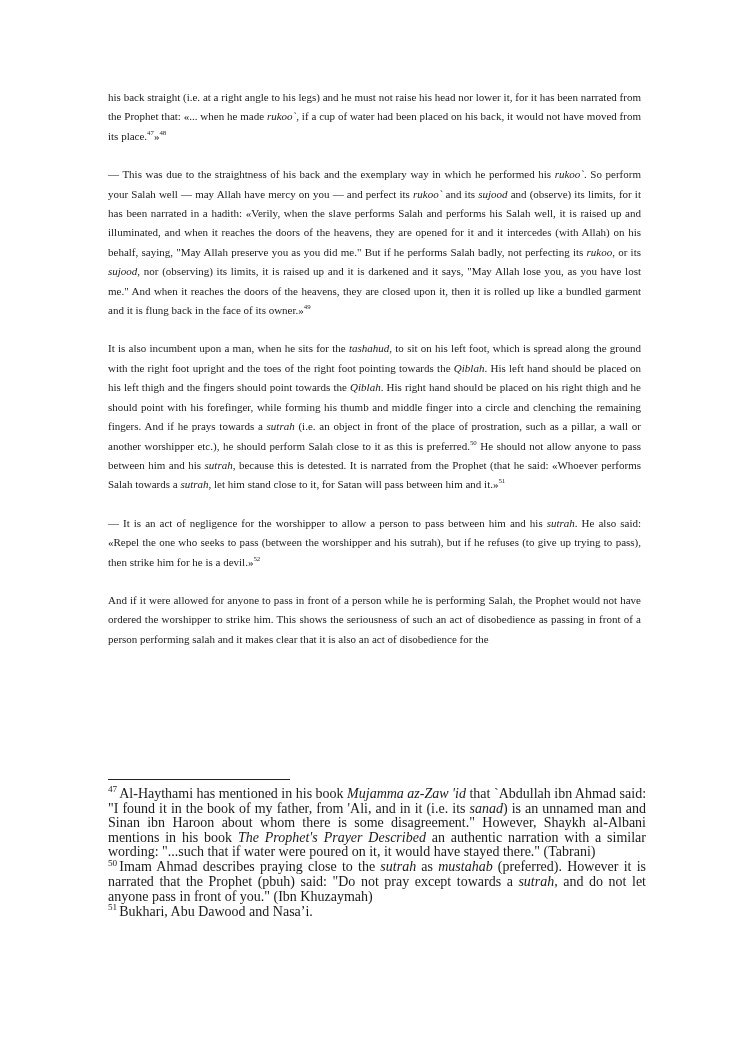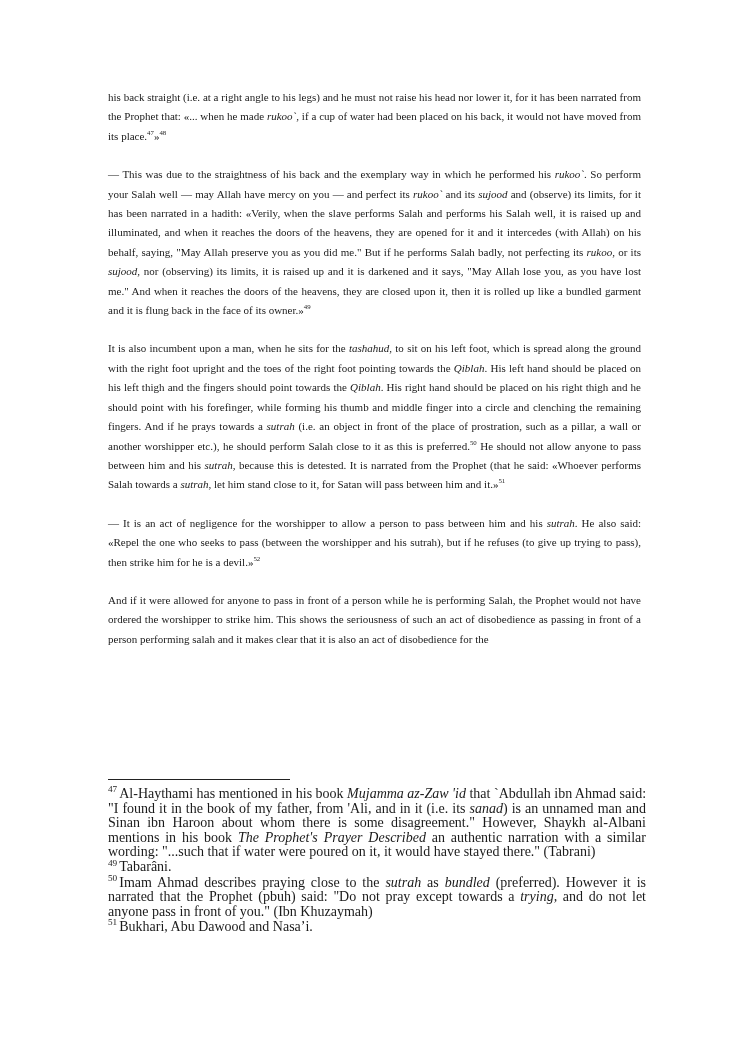--- a/index.html
+++ b/index.html
@@ -81,19 +81,18 @@
         <p>It is also incumbent upon a man, when he sits for the <i>tashahud</i>, to sit on his left foot, which is spread along the ground with the right foot upright and the toes of the right foot pointing towards the <i>Qiblah</i>. His left hand should be placed on his left thigh and the fingers should point towards the <i>Qiblah</i>. His right hand should be placed on his right thigh and he should point with his forefinger, while forming his thumb and middle finger into a circle and clenching the remaining fingers. And if he prays towards a <i>sutrah</i> (i.e. an object in front of the place of prostration, such as a pillar, a wall or another worshipper etc.), he should perform Salah close to it as this is preferred.<sup>50</sup> He should not allow anyone to pass between him and his <i>sutrah</i>, because this is detested. It is narrated from the Prophet (that he said: «Whoever performs Salah towards a <i>sutrah</i>, let him stand close to it, for Satan will pass between him and it.»<sup>51</sup></p>
         <p>— It is an act of negligence for the worshipper to allow a person to pass between him and his <i>sutrah</i>. He also said: «Repel the one who seeks to pass (between the worshipper and his sutrah), but if he refuses (to give up trying to pass), then strike him for he is a devil.»<sup>52</sup></p>
         <p>And if it were allowed for anyone to pass in front of a person while he is performing Salah, the Prophet would not have ordered the worshipper to strike him. This shows the seriousness of such an act of disobedience as passing in front of a person performing salah and it makes clear that it is also an act of disobedience for the</p>
       </div>
   </div>
 
   <div class="footnotes">
     <div class="fn-rule"></div>
     <div id="footnote-entries">
         <p class="fn"><sup>47</sup>Al-Haythami has mentioned in his book <i>Mujamma az-Zaw 'id</i> that `Abdullah ibn Ahmad said: "I found it in the book of my father, from 'Ali, and in it (i.e. its <i>sanad</i>) is an unnamed man and Sinan ibn Haroon about whom there is some disagreement." However, Shaykh al-Albani mentions in his book <i>The Prophet's Prayer Described</i> an authentic narration with a similar wording: "...such that if water were poured on it, it would have stayed there." (Tabrani)</p>
-        <p class="fn"><sup>49</sup>Tabarâni.</p>
-        <p class="fn"><sup>50</sup>Imam Ahmad describes praying close to the <i>sutrah</i> as <i>bundled</i> (preferred). However it is narrated that the Prophet (pbuh) said: "Do not pray except towards a <i>trying,</i> and do not let anyone pass in front of you." (Ibn Khuzaymah)</p>
+        <p class="fn"><sup>50</sup>Imam Ahmad describes praying close to the <i>sutrah</i> as <i>mustahab</i> (preferred). However it is narrated that the Prophet (pbuh) said: "Do not pray except towards a <i>sutrah,</i> and do not let anyone pass in front of you." (Ibn Khuzaymah)</p>
         <p class="fn"><sup>51</sup>Bukhari, Abu Dawood and Nasa’i.</p>
       </div>
   </div>
 
 </div>
 
 </body></html>

